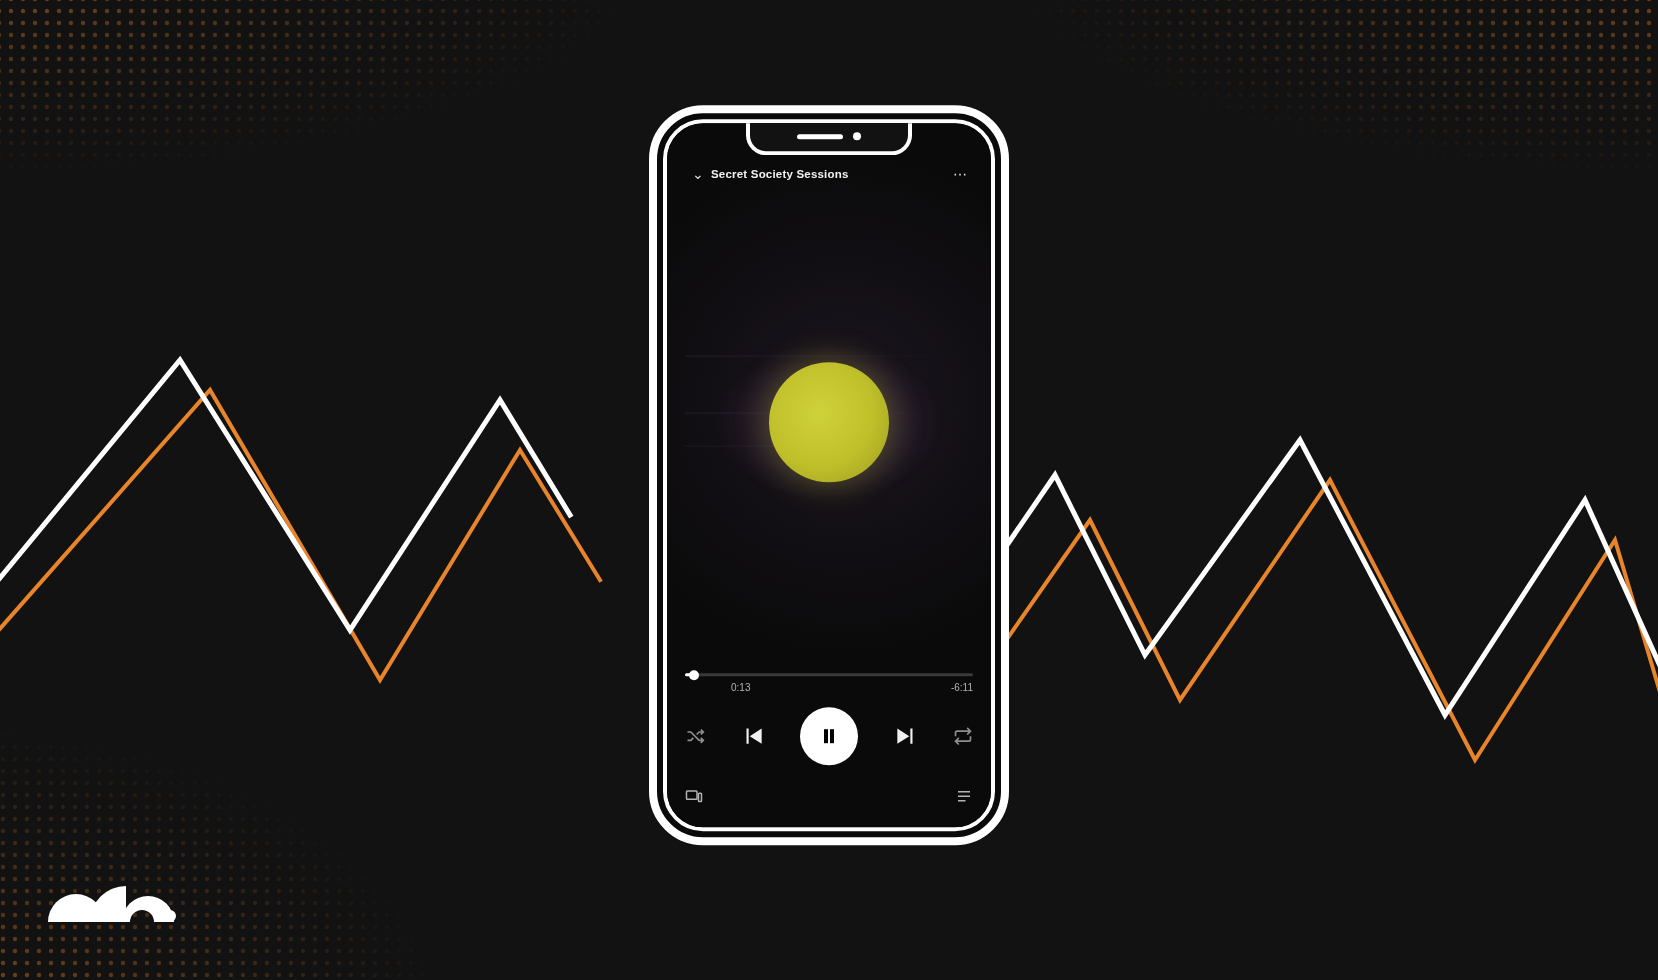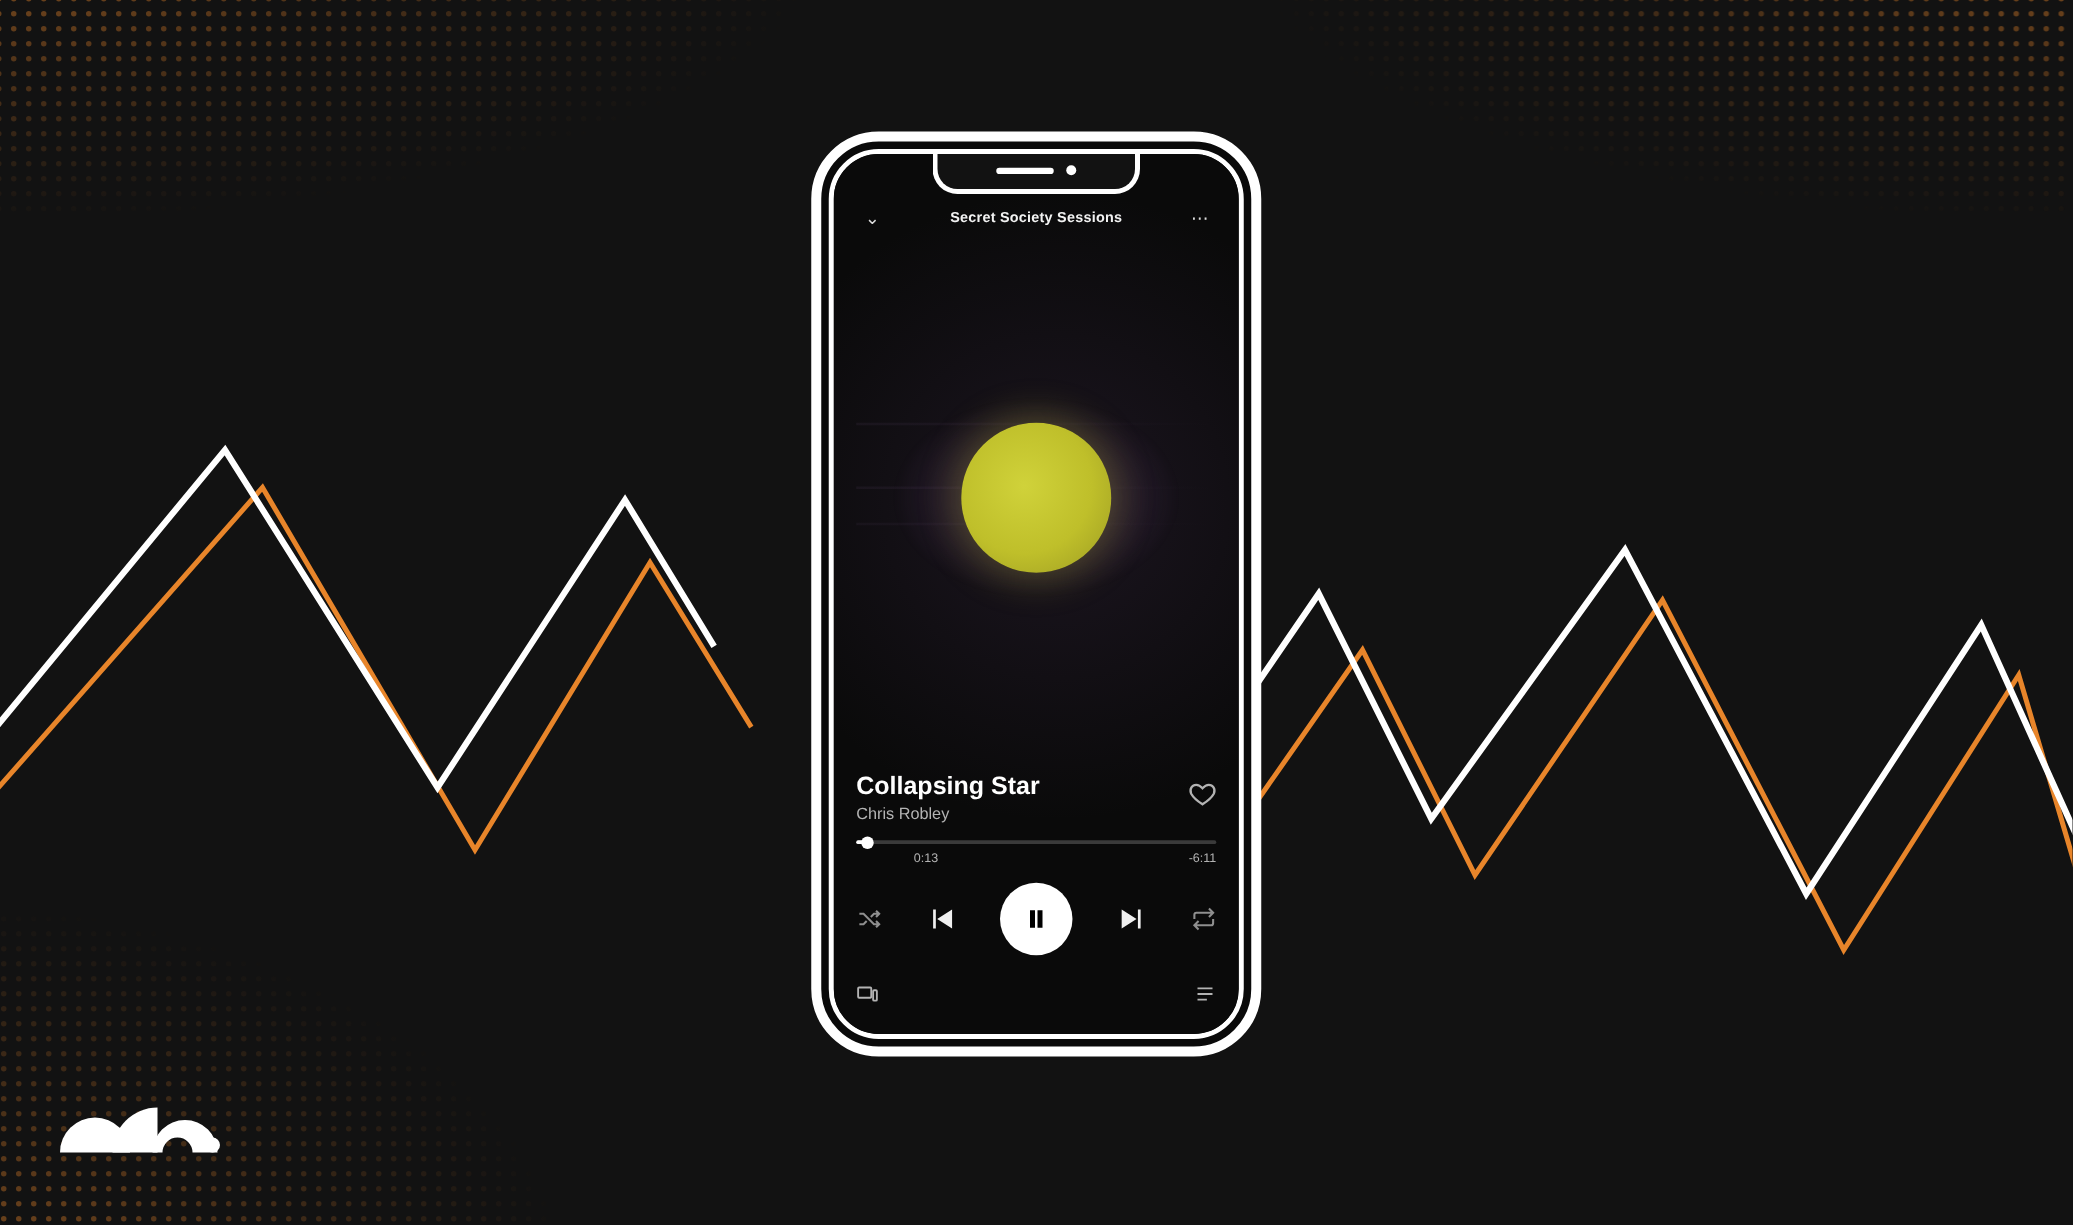--- a/index.html
+++ b/index.html
@@ -99,21 +99,21 @@
   }
   .top-row .chev, .top-row .more {
     width: 26px;
     text-align: center;
     color: #ddd;
     font-size: 14px;
     cursor: pointer;
   }
   .top-row .title {
     flex: 1;
-    text-align: center;
+    text-align: left;
     font-weight: 600;
     font-size: 11.5px;
     color: #f2f2f2;
   }
   .art {
     position: relative;
     flex: 1;
     display: flex;
     align-items: center;
     justify-content: center;
@@ -302,31 +302,20 @@
         <div class="title">Secret Society Sessions</div>
         <div class="more">⋯</div>
       </div>
 
       <div class="art">
         <div class="streaks"></div>
         <div class="haze"></div>
         <div class="sun"></div>
       </div>
 
-      <div class="track-row">
-        <div>
-          <div class="track-title">Collapsing Star</div>
-          <div class="track-artist">Chris Robley</div>
-        </div>
-        <div class="heart">
-          <svg width="22" height="22" viewBox="0 0 24 24" fill="none" stroke="#b3b3b3" stroke-width="2">
-            <path d="M12 21s-7.5-4.9-10-9.5C.5 7.5 3 4 6.5 4 8.7 4 10.5 5.3 12 7c1.5-1.7 3.3-3 5.5-3C21 4 23.5 7.5 22 11.5 19.5 16.1 12 21 12 21z"></path>
-          </svg>
-        </div>
-      </div>
 
       <div class="progress-wrap">
         <div class="progress">
           <div class="progress-fill" style="width: 3%;"></div>
           <div class="progress-knob" style="left: 3%;"></div>
         </div>
         <div class="times">
           <span>0:13</span>
           <span>-6:11</span>
         </div>

